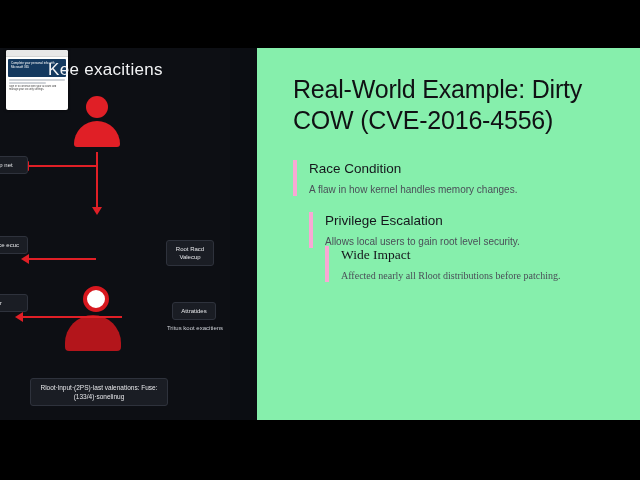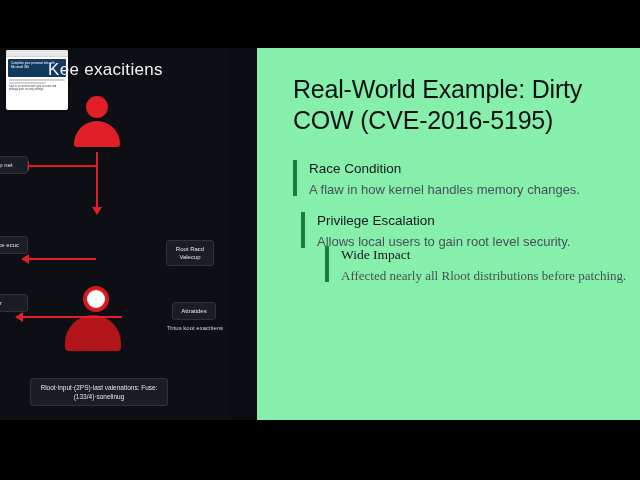--- a/index.html
+++ b/index.html
@@ -221,36 +221,36 @@
     color: #101114;
     font-size: 25px;
     line-height: 31px;
     font-weight: 400;
     letter-spacing: -0.2px;
   }
   .bullet {
     position: absolute;
     box-sizing: border-box;
     padding-left: 12px;
-    border-left: 4px solid #15803d;
+    border-left: 4px solid #f9a8d4;
   }
   .bullet .b-head {
     color: #15171c;
     font-size: 13.5px;
     line-height: 18px;
     margin: 0 0 5px 0;
   }
   .bullet .b-sub {
     color: #4a4f58;
-    font-size: 13px;
+    font-size: 10px;
     line-height: 13px;
     margin: 0;
   }
   #bullet-0 { left: 36px; top: 112px; width: 330px; }
-  #bullet-1 { left: 44px; top: 164px; width: 330px; }
+  #bullet-1 { left: 52px; top: 164px; width: 330px; }
   #bullet-2 { left: 68px; top: 198px; width: 330px; font-family: Liberation Serif, serif; }
   #bullet-3 { left: 84px; top: 266px; width: 320px; }
 </style>
 </head>
 <body>
 
 <div id="stage">
 
   <div id="slide">
 
@@ -290,21 +290,21 @@
       <div class="note" id="note-r2">Attratides</div>
       <div id="note-r2-sub">Tritus koot exacitiens</div>
 
       <div class="note" id="note-bottom">Rloot·lnput·(2PS)·last valenations: Fuse:(133/4)·sonelinug</div>
     </div>
 
     <div id="right-panel">
 
       <div id="slide-title">
         <span>Real-World Example: Dirty</span><br>
-        <span>COW (CVE-2016-5195)</span>
+        <span>COW (CVE-2016-4556)</span>
       </div>
 
       <div class="bullet" id="bullet-0">
         <p class="b-head">Race Condition</p>
         <p class="b-sub">A flaw in how kernel handles memory changes.</p>
       </div>
 
       <div class="bullet" id="bullet-1">
         <p class="b-head">Privilege Escalation</p>
         <p class="b-sub">Allows local users to gain root level security.</p>

